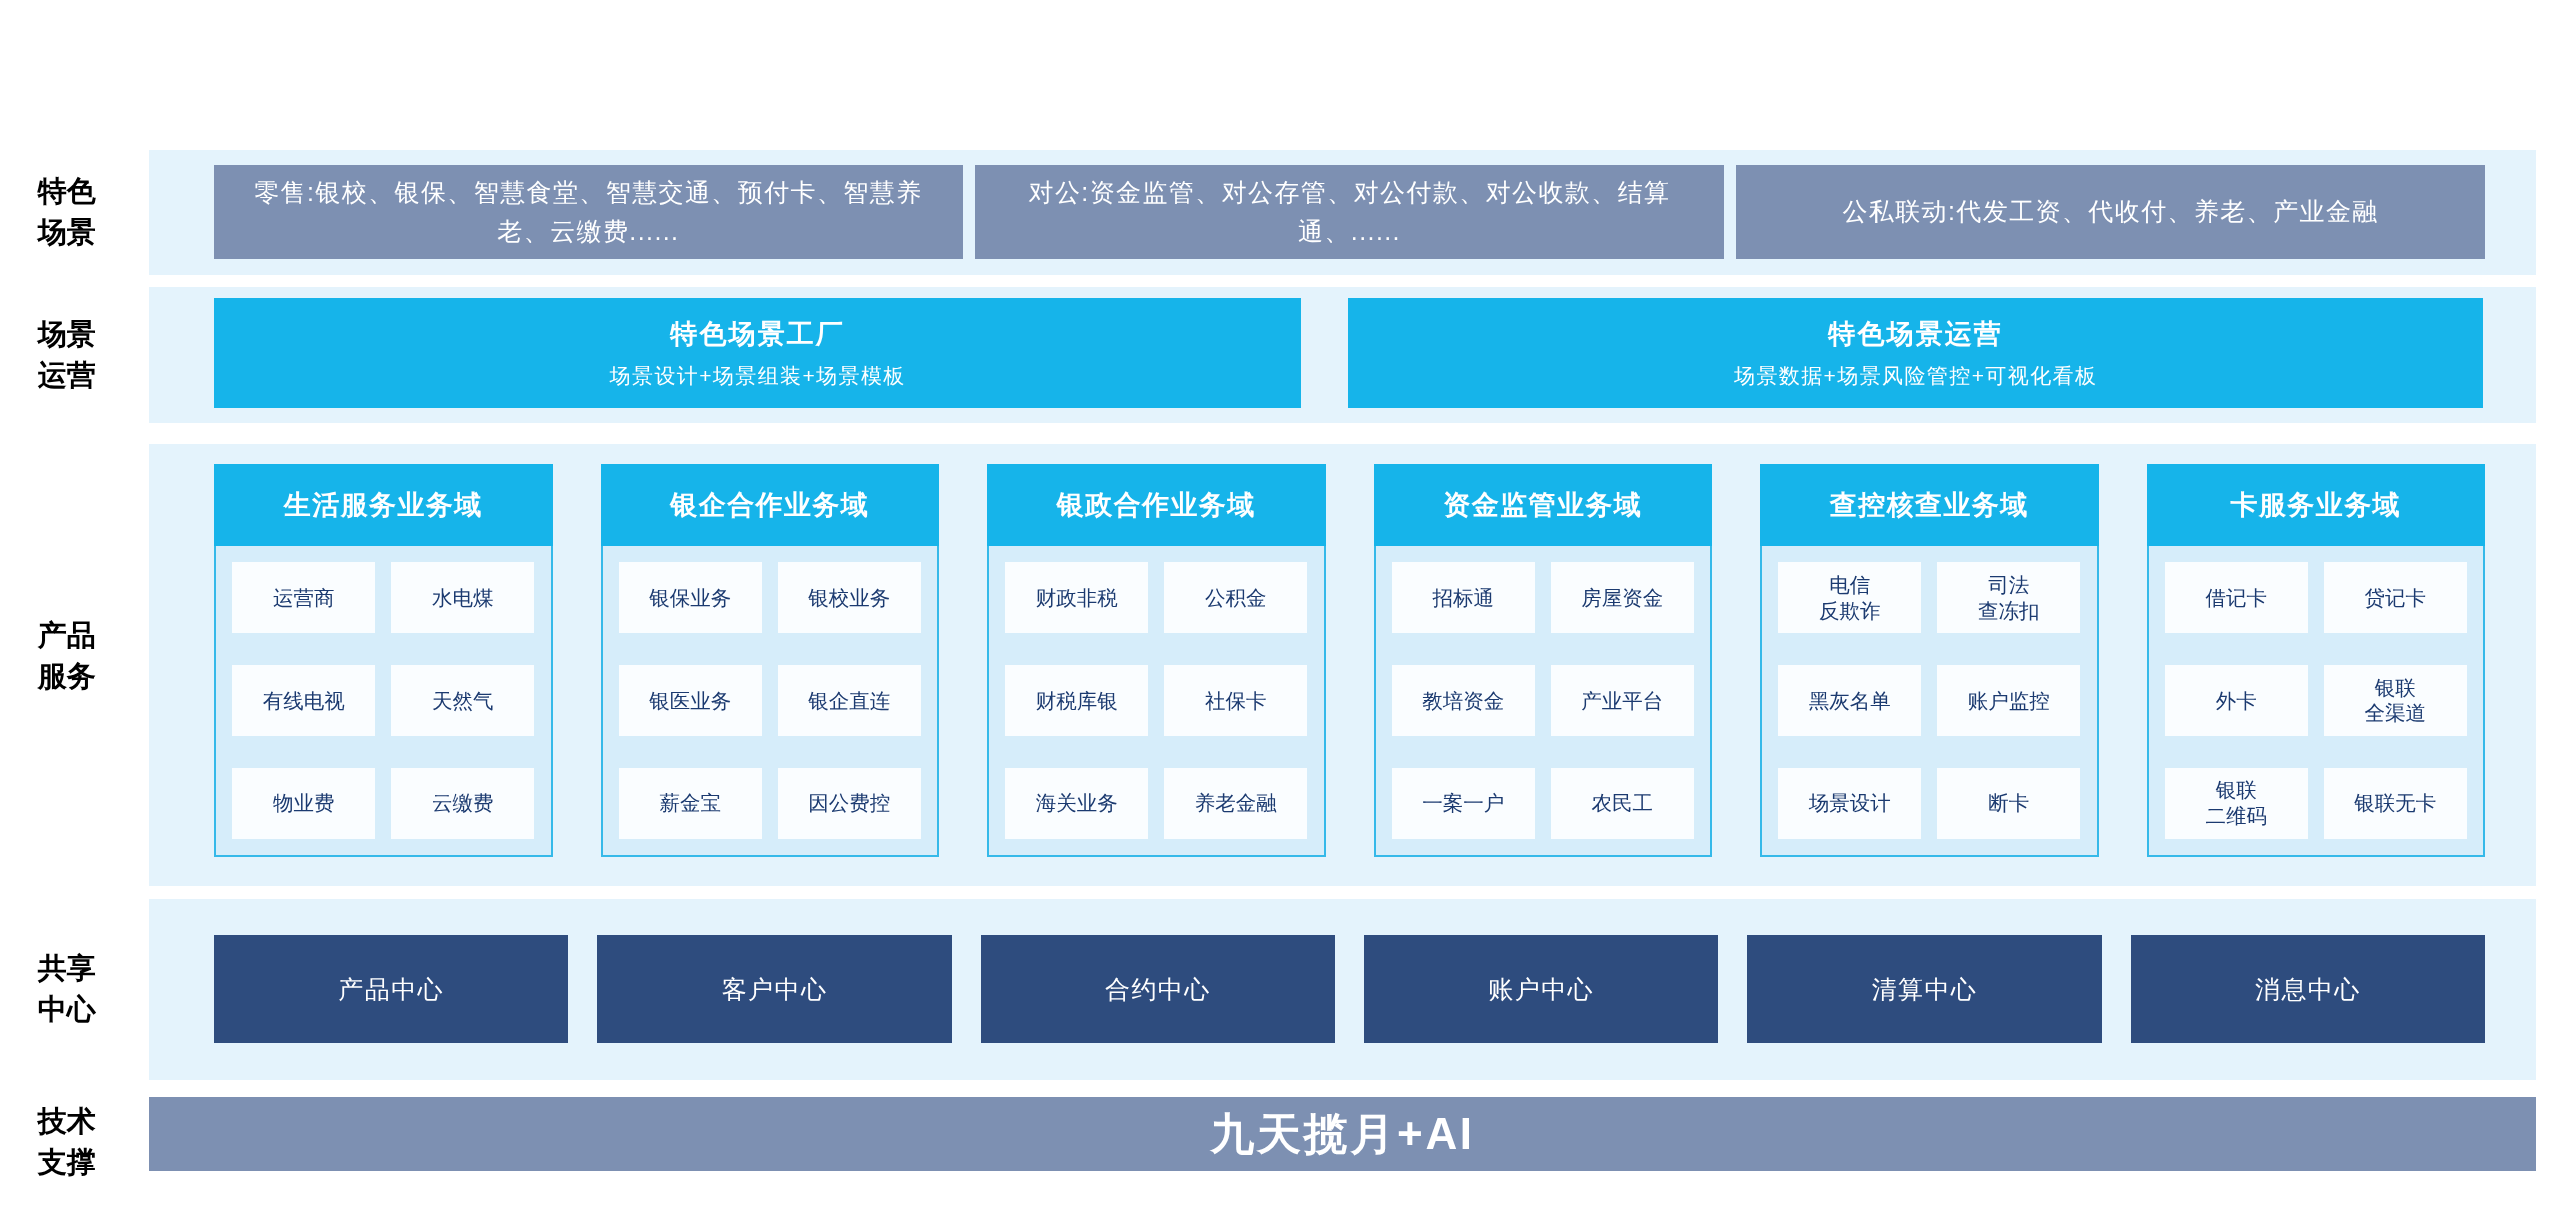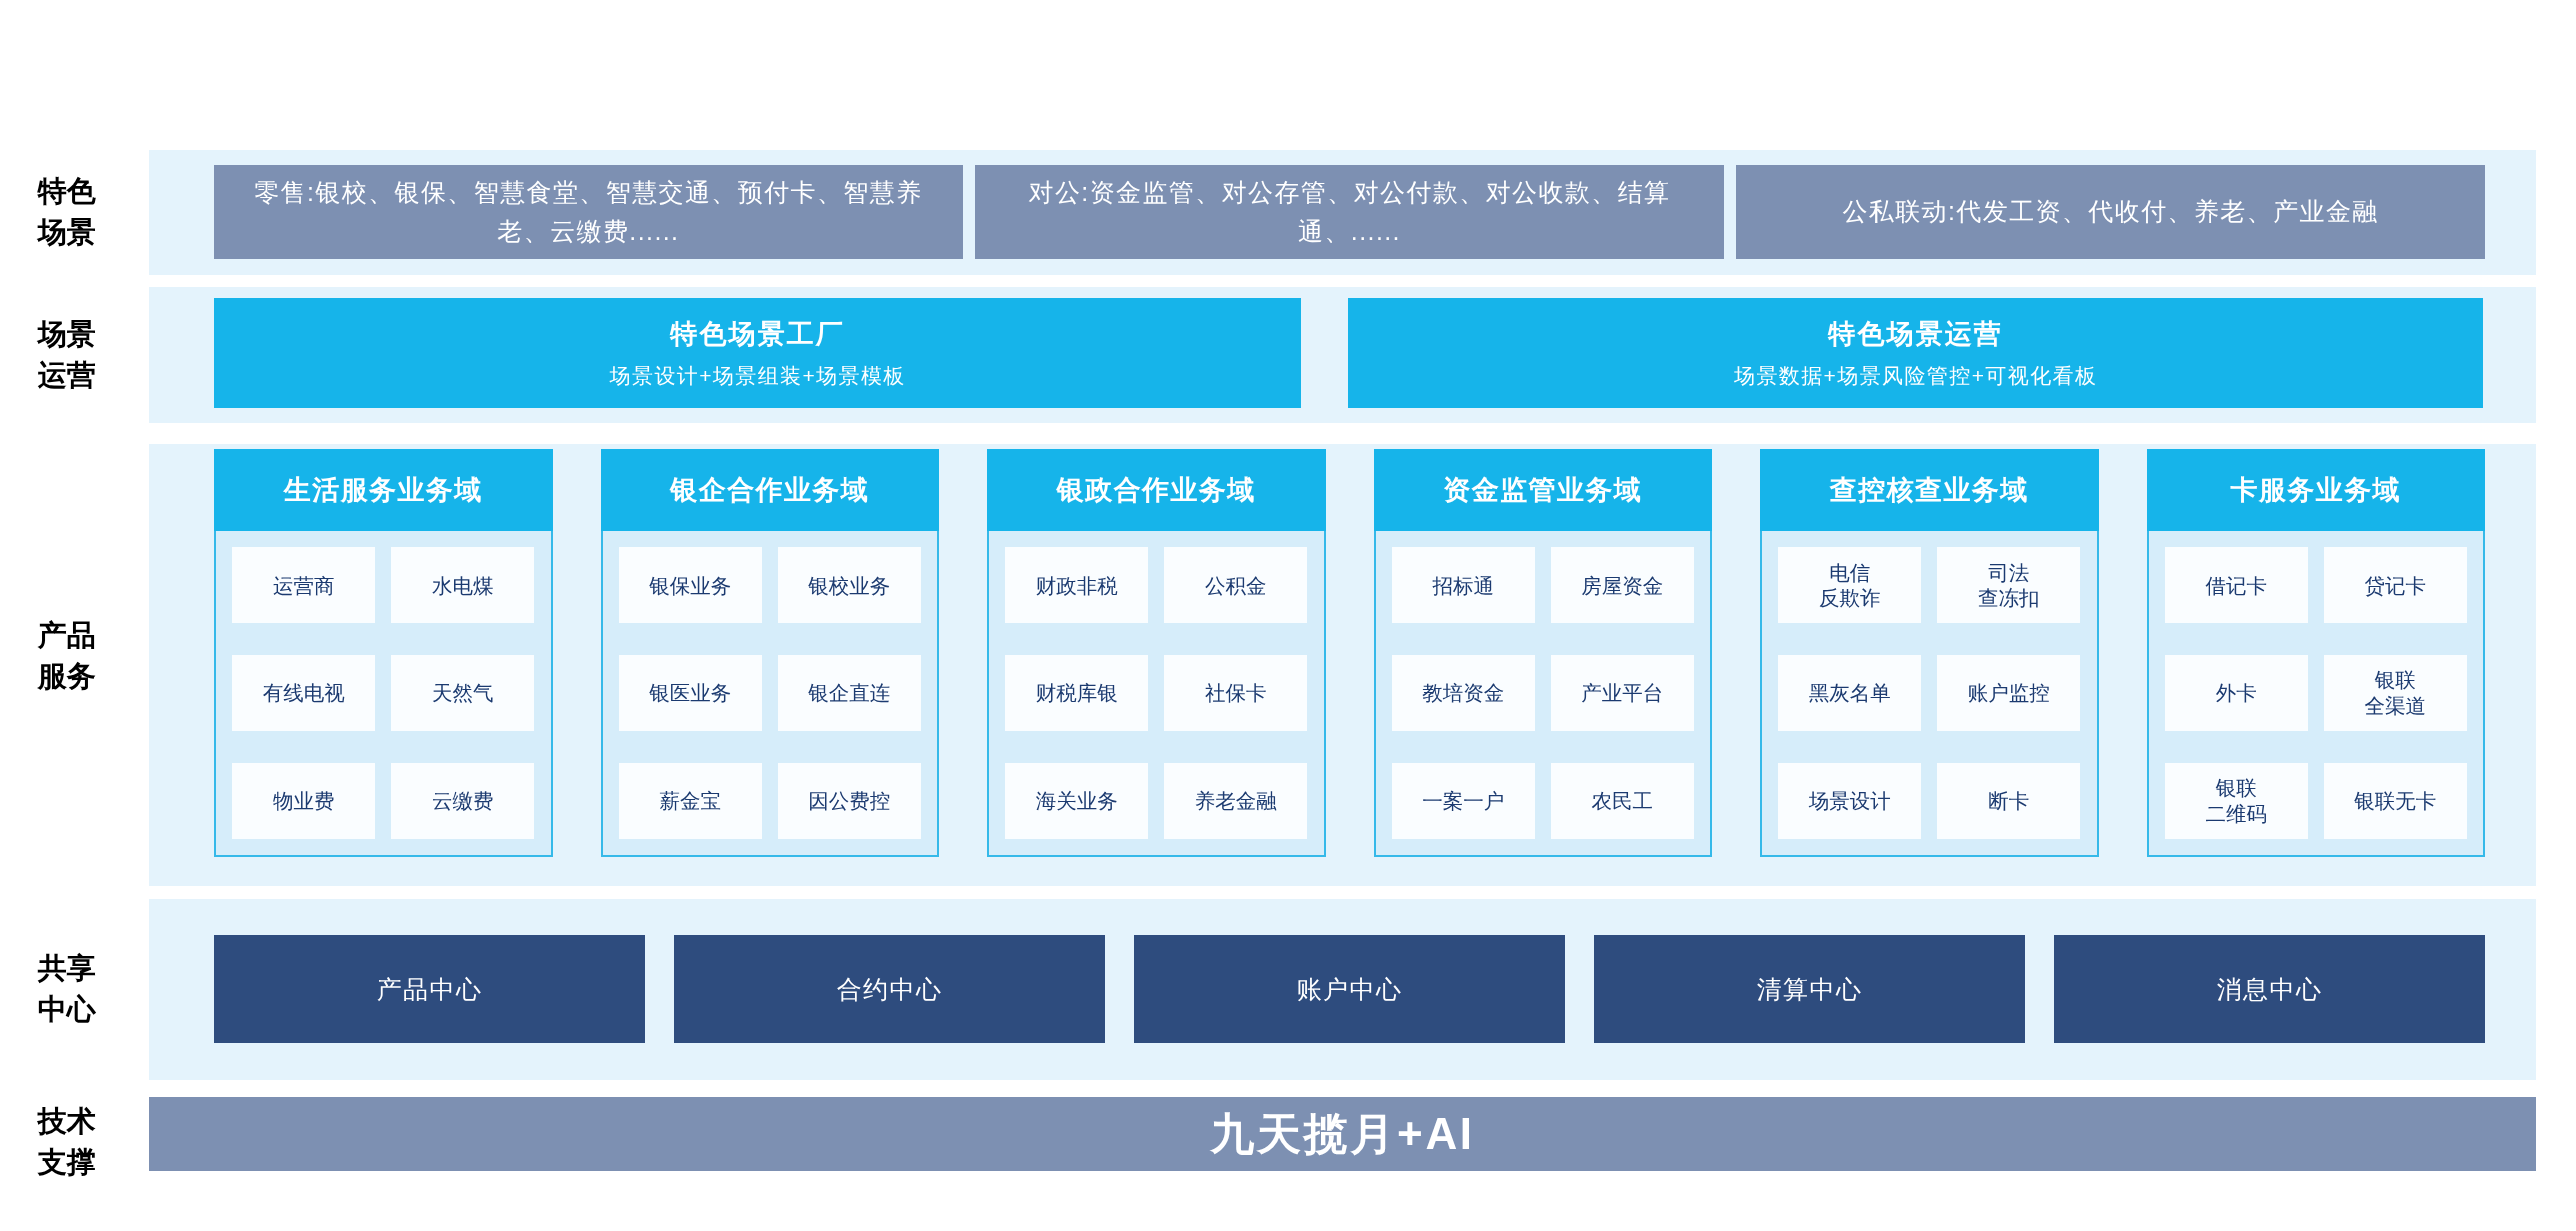--- a/index.html
+++ b/index.html
@@ -34,21 +34,21 @@
   
   .band-operation{top:287px;height:136px;display:flex;gap:47px;padding:11px 53px 15px 65px;}
   .cyan-box{background:var(--cyan);color:#fff;display:flex;flex-direction:column;
             align-items:center;justify-content:center;gap:10px;}
   .cyan-box.factory{flex:1586;}
   .cyan-box.ops{flex:1655;}
   .cyan-title{font-size:27px;font-weight:bold;letter-spacing:2.1px;}
   .cyan-sub{font-size:21px;letter-spacing:1.4px;}
 
   
-  .band-products{top:444px;height:442px;display:flex;gap:48px;padding:5px 51px 29px 65px;}
+  .band-products{top:444px;height:442px;display:flex;gap:48px;padding:20px 51px 29px 65px;}
   .domain{flex:1;display:flex;flex-direction:column;}
   .domain-header{height:82px;flex:0 0 82px;background:var(--cyan);color:#fff;
                  font-size:27px;font-weight:bold;letter-spacing:1.4px;
                  display:flex;align-items:center;justify-content:center;}
   .domain-body{flex:1;background:var(--col-body);border:2.1px solid var(--col-border);border-top:none;
                padding:16.4px;display:grid;grid-template-columns:1fr 1fr;
                grid-template-rows:1fr 1fr 1fr;gap:31.5px 16.4px;box-sizing:border-box;}
   .cell{background:var(--cell-bg);color:var(--cell-text);font-size:20.5px;line-height:1.25;
         display:flex;align-items:center;justify-content:center;text-align:center;
         white-space:pre-line;}
@@ -172,20 +172,21 @@
         <div class="cell">银联
 二维码</div>
         <div class="cell">银联无卡</div>
       </div>
     </div>
 
   </div>
 
   <div class="band band-sharing">
     <div class="center-box">产品中心</div>
+    <div class="center-box">客户中心</div>
     <div class="center-box">合约中心</div>
     <div class="center-box">账户中心</div>
     <div class="center-box">清算中心</div>
     <div class="center-box">消息中心</div>
   </div>
 
   <div class="tech-bar">九天揽月+AI</div>
 
 </div>
 

